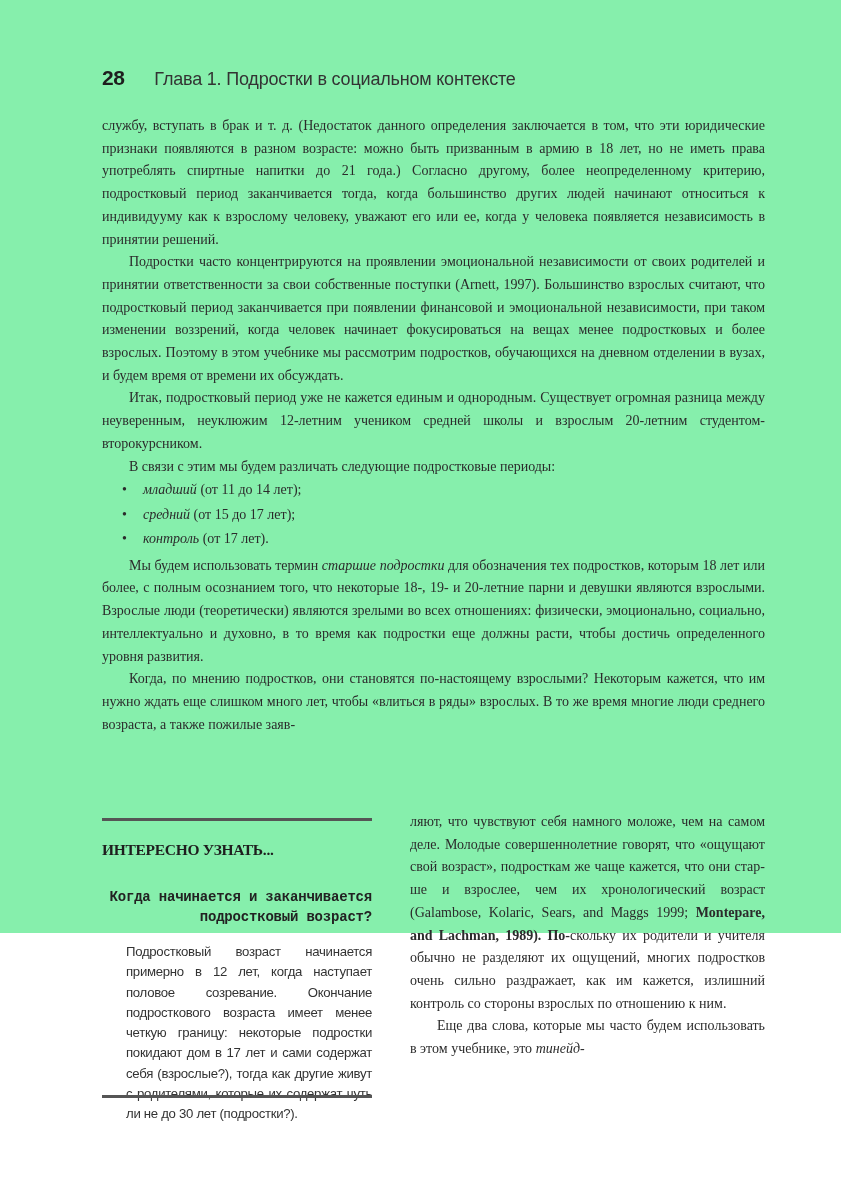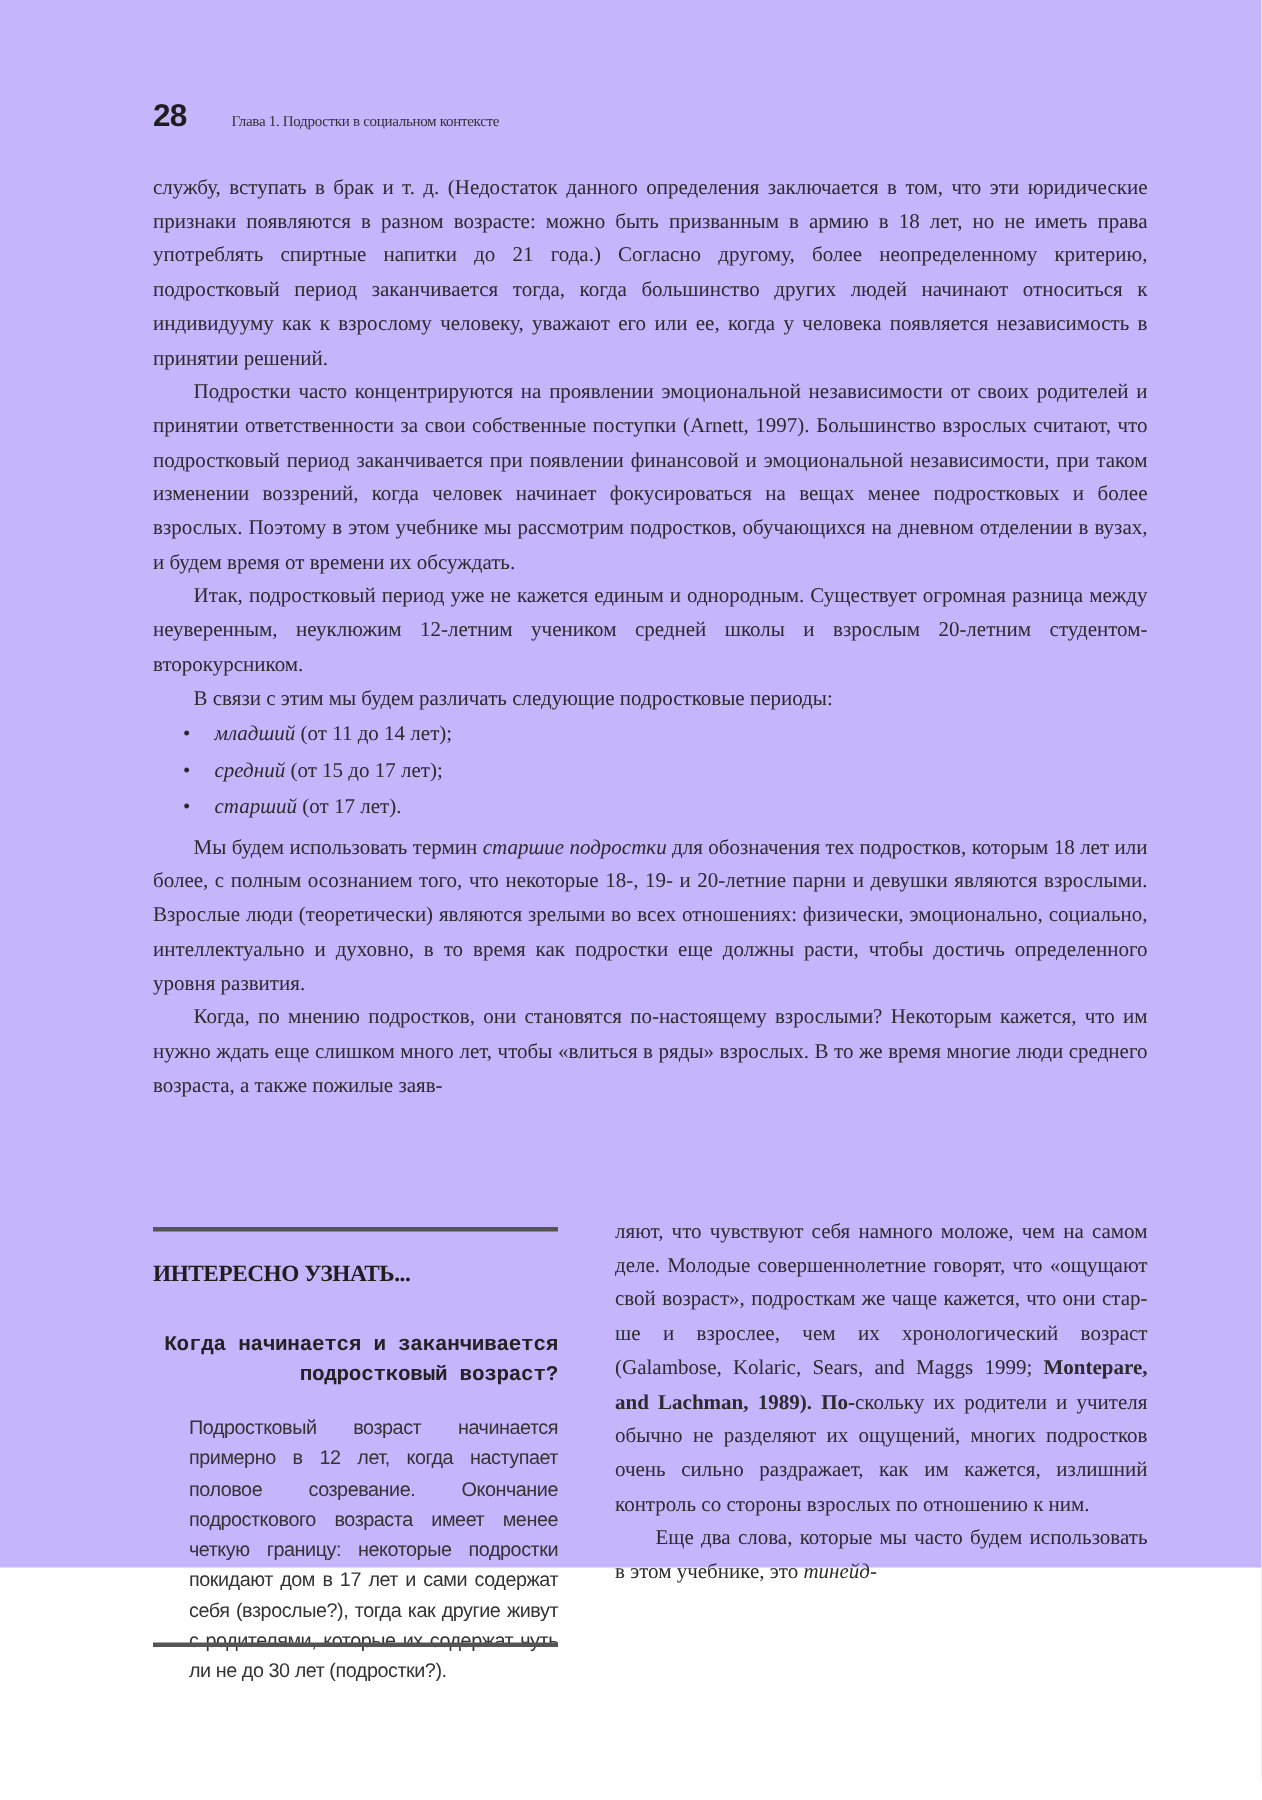--- a/index.html
+++ b/index.html
@@ -1,21 +1,21 @@
 <!DOCTYPE html>
 <html><head>
   <meta charset="utf-8">
   <style>
     html, body { margin: 0; padding: 0; background: #ffffff; }
     body { width: 841px; height: 1200px; position: relative; overflow: hidden; color: #2a2a2a; }
-    .page { position: absolute; left: 0; top: 0; width: 841px; height: 1045px; background: #c4b5fd; }
+    .page { position: absolute; left: 0; top: 0; width: 841px; height: 933px; background: #86efac; }
 
     .running-head { position: absolute; left: 102px; top: 66px; height: 30px; display: flex; align-items: baseline; }
     .page-num { font-family: "Liberation Sans", sans-serif; font-weight: bold; font-size: 21px; color: #1e1e1e; letter-spacing: -0.5px; }
-    .chapter-title { font-family: Liberation Serif, serif; font-size: 10px; color: #333; margin-left: 30px; letter-spacing: -0.2px; }
+    .chapter-title { font-family: Liberation Sans, sans-serif; font-size: 18px; color: #333; margin-left: 30px; letter-spacing: -0.2px; }
 
     .body-text { font-family: "Liberation Serif", serif; font-size: 14px; line-height: 22.7px; color: #2b2b2b; text-align: justify; hyphens: manual; }
     .col-full { position: absolute; left: 102px; top: 115px; width: 663px; }
     .col-full p { margin: 0; }
     .indent { text-indent: 27px; }
 
     .bullets { list-style: none; margin: 0; padding: 0; }
     .bullets li { position: relative; padding-left: 41px; line-height: 24.5px; text-align: left; }
     .bullets li .dot { position: absolute; left: 20px; top: 0; }
     .bullets li em { font-style: italic; }
@@ -49,21 +49,21 @@
     <p class="indent">Итак, подростковый период уже не кажется единым и однородным. Существу­ет огромная разница между неуверенным, неуклюжим 12-летним учеником сред­ней школы и взрослым 20-летним студентом-второкурсником.</p>
     <p class="indent" style="text-align:left;">В связи с этим мы будем различать следующие подростковые периоды:</p>
     <ul class="bullets">
       <li>
         <span class="dot">•</span><em>младший</em><span> (от 11 до 14 лет);</span>
       </li>
       <li>
         <span class="dot">•</span><em>средний</em><span> (от 15 до 17 лет);</span>
       </li>
       <li>
-        <span class="dot">•</span><em>старший</em><span> (от 17 лет).</span>
+        <span class="dot">•</span><em>контроль</em><span> (от 17 лет).</span>
       </li>
     </ul>
     <p class="indent" style="margin-top:3px;"><span>Мы будем использовать термин </span><span class="em">старшие подростки</span><span> для обозначения тех под­ростков, которым 18 лет или более, с полным осознанием того, что некоторые 18-, 19- и 20-летние парни и девушки являются взрослыми. Взрослые люди (теоре­тически) являются зрелыми во всех отношениях: физически, эмоционально, со­циально, интеллектуально и духовно, в то время как подростки еще должны расти, чтобы достичь определенного уровня развития.</span></p>
     <p class="indent">Когда, по мнению подростков, они становятся по-настоящему взрослыми? Не­которым кажется, что им нужно ждать еще слишком много лет, чтобы «влиться в ря­ды» взрослых. В то же время многие люди среднего возраста, а также пожилые заяв-</p>
   </div>
 
   <div class="sidebar">
     <div class="rule"></div>
     <div class="sb-title">ИНТЕРЕСНО УЗНАТЬ...</div>
     <div class="sb-question">Когда начинается и заканчивается подростковый возраст?</div>

